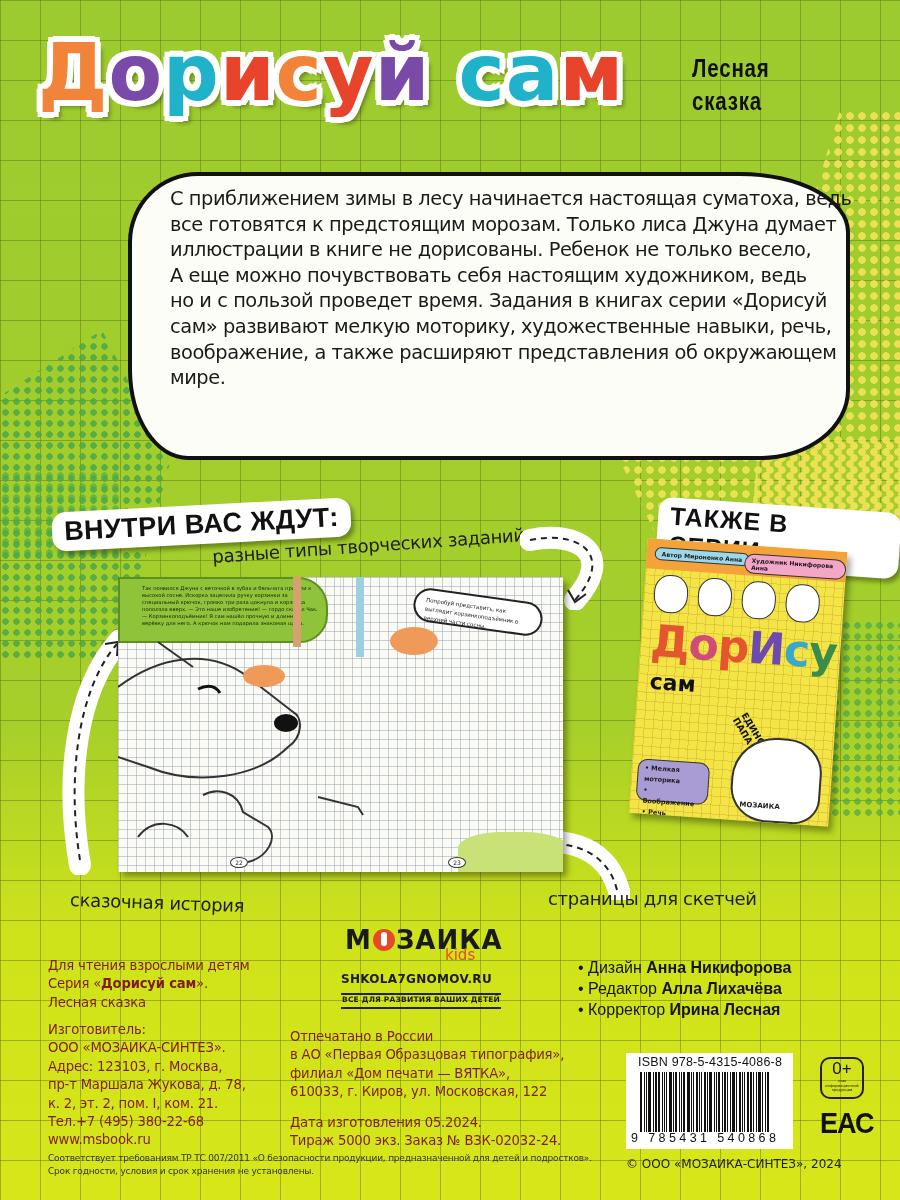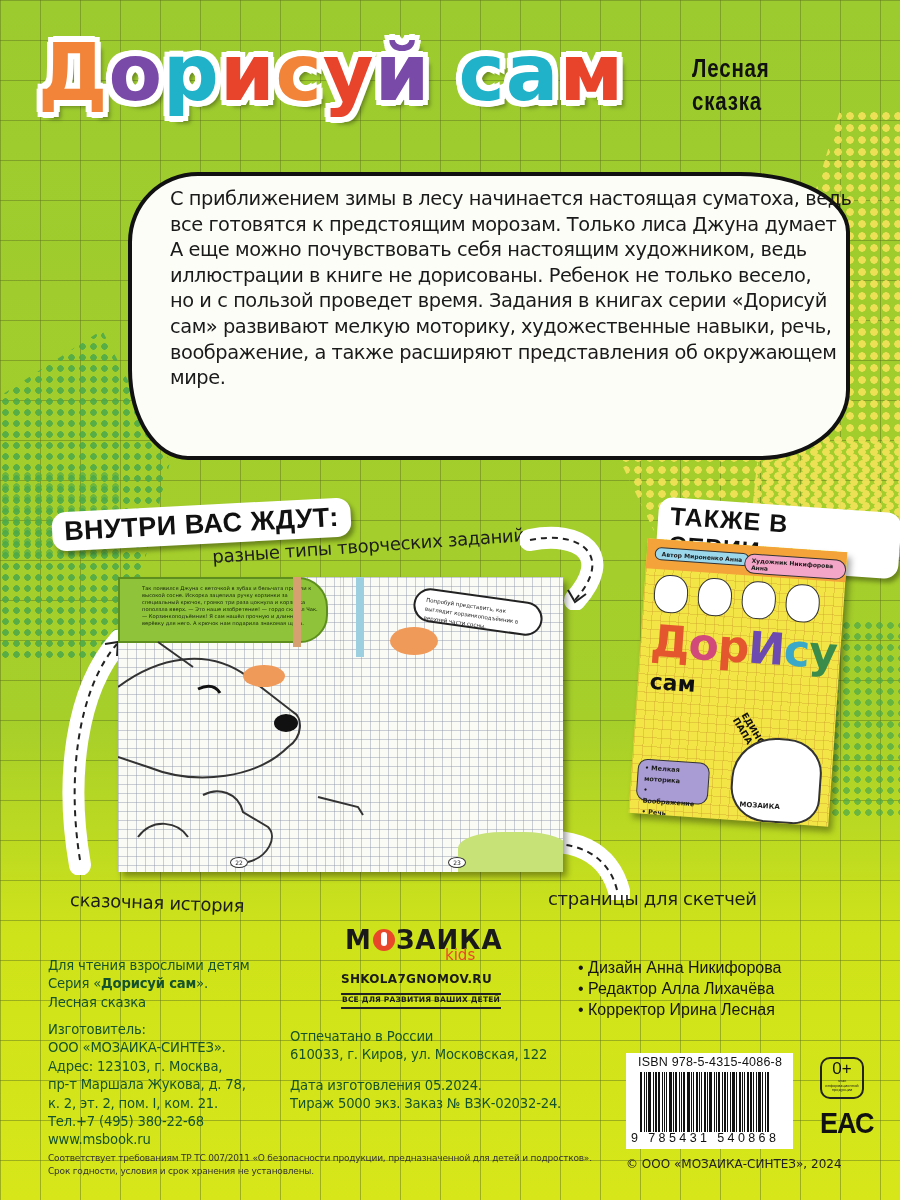--- a/index.html
+++ b/index.html
@@ -132,23 +132,23 @@
   .sb-sam { position: absolute; left: 12px; top: 130px; font-size: 22px; font-weight: bold; color: #111; }
   .sb-sub { position: absolute; left: 112px; top: 165px; font-size: 9px; font-weight: bold; transform: rotate(55deg); transform-origin: left top; color: #111; }
   .sb-skills {
     position: absolute; left: 6px; top: 220px; width: 72px; height: 42px;
     background: #a99bd4; border: 1px solid #333; border-radius: 10px;
     font-size: 6.5px; line-height: 11px; padding: 3px 6px; font-weight: bold;
   }
   .sb-pub { position: absolute; left: 110px; top: 255px; font-size: 7px; font-weight: bold; }
 
   
-  .small { position: absolute; font-family: "DejaVu Sans", sans-serif; font-size: 13.2px; line-height: 18.4px; color: #14532d; letter-spacing: -0.2px; }
+  .small { position: absolute; font-family: "DejaVu Sans", sans-serif; font-size: 13.2px; line-height: 18.4px; color: #7f1d1d; letter-spacing: -0.2px; }
   .credits { position: absolute; left: 578px; top: 957px; font-family: "Liberation Sans", sans-serif; font-size: 16px; line-height: 21px; color: #151515; }
-  .credits b { font-weight: normal; }
+  .credits b { font-weight: bold; }
   .tiny { position: absolute; font-size: 9px; line-height: 13px; color: #333; letter-spacing: -0.2px; }
 
   .logo { position: absolute; left: 345px; top: 925px; font-family: "DejaVu Sans", sans-serif; font-weight: bold; font-size: 26px; letter-spacing: 1px; color: #1a1a1a; display: flex; align-items: center; }
   .logo .o { display:inline-block; width: 22px; height: 22px; border-radius: 50%; background: #e8472a; margin: 0 1px; position: relative; }
   .logo .o::after { content: ""; position: absolute; left: 8px; top: 3px; width: 6px; height: 14px; background: #fff; border-radius: 3px; }
   .kids { position: absolute; left: 445px; top: 946px; font-size: 15px; color: #e8472a; font-family: "DejaVu Sans", sans-serif; }
   .shkola { position: absolute; left: 341px; top: 972px; font-family: "DejaVu Sans", sans-serif; font-size: 12px; font-weight: bold; letter-spacing: 0.3px; color: #1a1a1a; }
   .shkola-line { position: absolute; left: 341px; top: 993px; width: 160px; height: 1.5px; background: #222; }
   .shkola-line2 { position: absolute; left: 341px; top: 1007px; width: 160px; height: 1.5px; background: #222; }
   .shkola-sub { position: absolute; left: 342px; top: 995px; font-size: 7.5px; font-weight: bold; letter-spacing: 0.2px; color: #1a1a1a; font-family: "DejaVu Sans", sans-serif; }
@@ -188,22 +188,22 @@
   </div>
 <div class="subtitle">
   <div>Лесная</div>
   <div>сказка</div>
 </div>
 
 <div class="bubble"></div>
 <div class="bubble-text">
   <div>С приближением зимы в лесу начинается настоящая суматоха, ведь</div>
   <div>все готовятся к предстоящим морозам. Только лиса Джуна думает</div>
+  <div>иллюстрации в книге не дорисованы. Ребенок не только весело,</div>
   <div>А еще можно почувствовать себя настоящим художником, ведь</div>
-  <div>иллюстрации в книге не дорисованы. Ребенок не только весело,</div>
   <div>но и с пользой проведет время. Задания в книгах серии «Дорисуй</div>
   <div>сам» развивают мелкую моторику, художественные навыки, речь,</div>
   <div>воображение, а также расширяют представления об окружающем</div>
   <div>мире.</div>
 </div>
 
 <div class="sticker" style="left:52px;top:505px;font-size:27px;transform:rotate(-3deg);letter-spacing:0.5px;">ВНУТРИ ВАС ЖДУТ:</div>
 <div class="caption" style="left:212px;top:535px;transform:rotate(-4deg);">разные типы творческих заданий</div>
 
 <div class="sticker" style="left:657px;top:505px;font-size:25px;transform:rotate(4deg);">ТАКЖЕ В СЕРИИ:</div>
@@ -300,20 +300,22 @@
   <div>ООО «МОЗАИКА-СИНТЕЗ».</div>
   <div>Адрес: 123103, г. Москва,</div>
   <div>пр-т Маршала Жукова, д. 78,</div>
   <div>к. 2, эт. 2, пом. I, ком. 21.</div>
   <div>Тел.+7 (495) 380-22-68</div>
   <div>www.msbook.ru</div>
 </div>
 
 <div class="small" style="left:290px;top:1028px;">
   <div>Отпечатано в России</div>
+  <div>в АО «Первая Образцовая типография»,</div>
+  <div>филиал «Дом печати — ВЯТКА»,</div>
   <div>610033, г. Киров, ул. Московская, 122</div>
   <div style="height:12px;"></div>
   <div>Дата изготовления 05.2024.</div>
   <div>Тираж 5000 экз. Заказ № ВЗК-02032-24.</div>
 </div>
 
 <div class="tiny" style="left:48px;top:1152px;">
   <div>Соответствует требованиям ТР ТС 007/2011 «О безопасности продукции, предназначенной для детей и подростков».</div>
   <div>Срок годности, условия и срок хранения не установлены.</div>
 </div>

